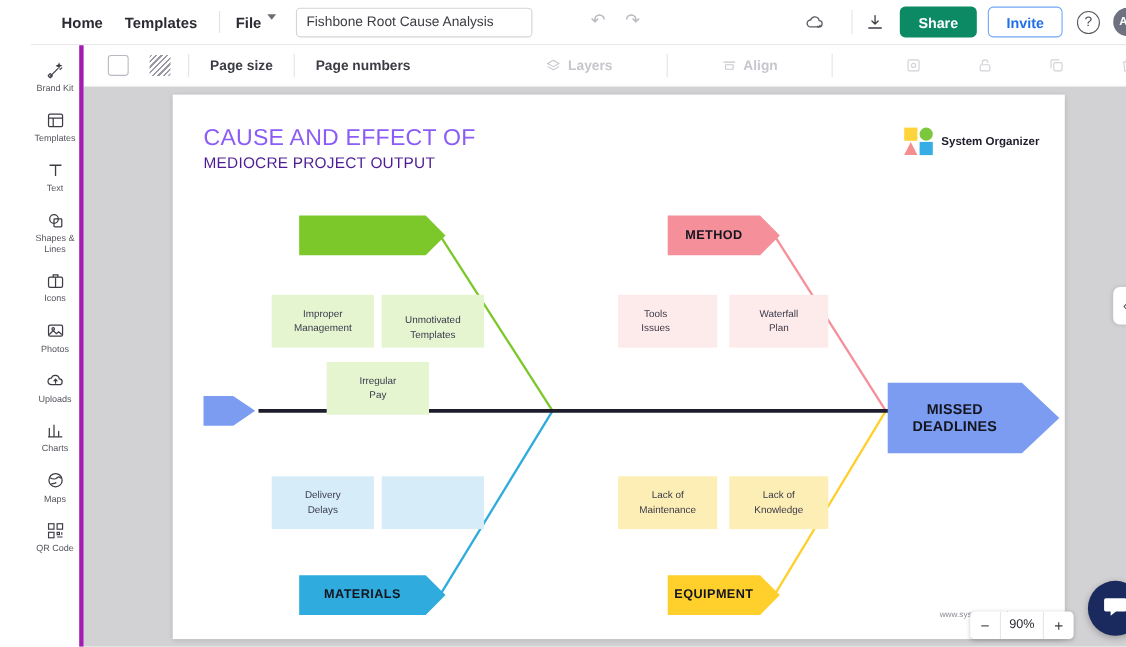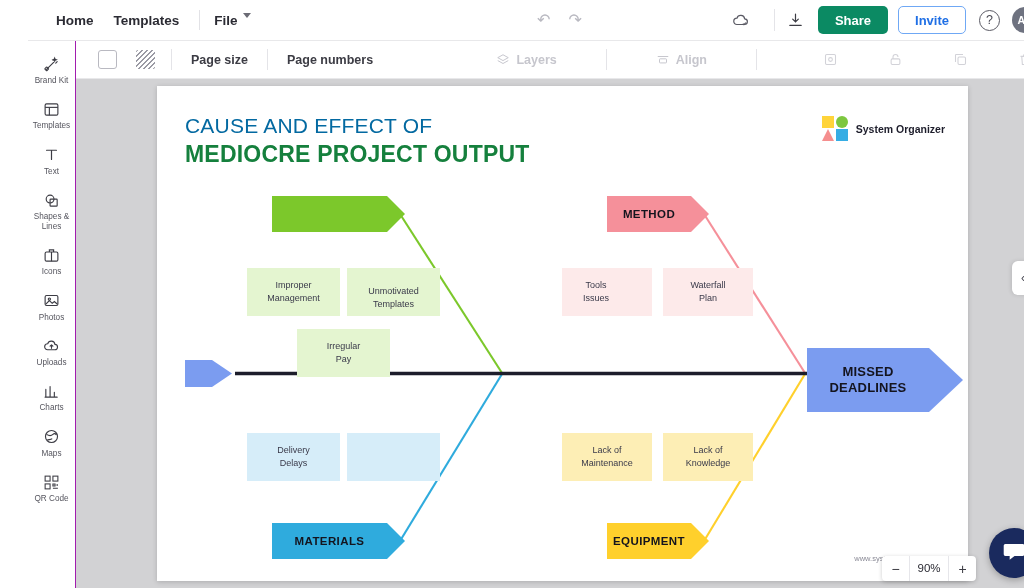--- a/index.html
+++ b/index.html
@@ -75,42 +75,42 @@
   .t2-lbl { font-size: 12.5px; font-weight: bold; color: #3c3c44; cursor: pointer;
             padding: 0 3px; white-space: nowrap;}
   .t2-right { margin-left: auto; display: flex; align-items: center; gap: 33px; }
   .t2-dim { display: flex; align-items: center; gap: 6px; font-size: 12.5px;
             font-weight: bold; color: #c6c6cd; cursor: pointer; }
   .t2-ic { color: #d2d2d8; cursor: pointer; display:flex; margin-left: 17px; }
 
   
   .rail {
     position: absolute; left: 0; top: 41px; width: 48px; height: 547px;
-    background: #ffffff; border-right: 1px solid #a21caf; z-index: 26;
+    background: #ffffff; border-right: 4px solid #a21caf; z-index: 26;
     padding-top: 6px;
   }
   .rail-item {
     display: flex; flex-direction: column; align-items: center; gap: 3px;
     padding: 8px 0 7px; cursor: pointer;
   }
   .rail-lbl { font-size: 8.2px; color: #55555e; text-align: center; line-height: 1.15; }
   .rail-ic { color: #3c3c44; display: flex; align-items:center; justify-content:center; height:18px;}
 
   
   .workspace {
     position: absolute; left: 48px; top: 79px; width: 976px; height: 509px;
     background: #d2d2d4; overflow: hidden;
   }
   .canvas {
     position: absolute; left: 81px; top: 7px; width: 811px; height: 495px;
     background: #ffffff; box-shadow: 0 1px 5px rgba(0,0,0,.18);
   }
   .cv-title { position: absolute; left: 28px; top: 27px; }
-  .cv-title .l1 { font-size: 21px; color: #0369a1; letter-spacing: .2px; line-height: 1.28; }
-  .cv-title .l2 { font-size: 23px; color: #15803d; font-weight: bold;
+  .cv-title .l1 { font-size: 21px; color: #8b5cf6; letter-spacing: .2px; line-height: 1.28; }
+  .cv-title .l2 { font-size: 14px; color: #4c1d95; font-weight: normal;
                   letter-spacing: .2px; line-height: 1.28; }
   .logo { position: absolute; right: 23px; top: 30px; display: flex;
           align-items: center; gap: 7px; }
   .logo-mark { position: relative; width: 27px; height: 26px; }
   .lm-sq-y { position: absolute; left:0; top:0; width:12px; height:12px; background:#ffd43a; }
   .lm-ci-g { position: absolute; left:14px; top:0px; width:12px; height:12px;
              background:#7dc73f; border-radius:50%; }
   .lm-tri   { position: absolute; left:0px; top:13px; width:0; height:0;
               border-left:6.5px solid transparent; border-right:6.5px solid transparent;
               border-bottom:12px solid #f58e8e; }
@@ -181,20 +181,21 @@
 <div id="app">
 
   <div class="topbar">
     <div class="tb-link tb-home">Home</div>
     <div class="tb-link">Templates</div>
     <div class="tb-sep"></div>
     <div class="tb-file">
       <span>File</span>
       <span class="caret"></span>
     </div>
+    <input class="title-input" value="Fishbone Root Cause Analysis" style="">
     <div class="tb-spacer"></div>
     <div class="undoredo">
       <span class="ur-ic">↶</span>
       <span class="ur-ic">↷</span>
     </div>
     <span class="cloud-ic">
       <svg width="18" height="18" viewBox="0 0 24 24" fill="none" stroke="#5a5a64" stroke-width="1.6">
         <path d="M6.5 18h10a3.8 3.8 0 0 0 .4-7.6A5.3 5.3 0 0 0 6.6 9.6 3.8 3.8 0 0 0 6.5 18z"></path>
         <path d="M14.5 16.8l1.4 1.4 2.6-2.6"></path>
       </svg>

